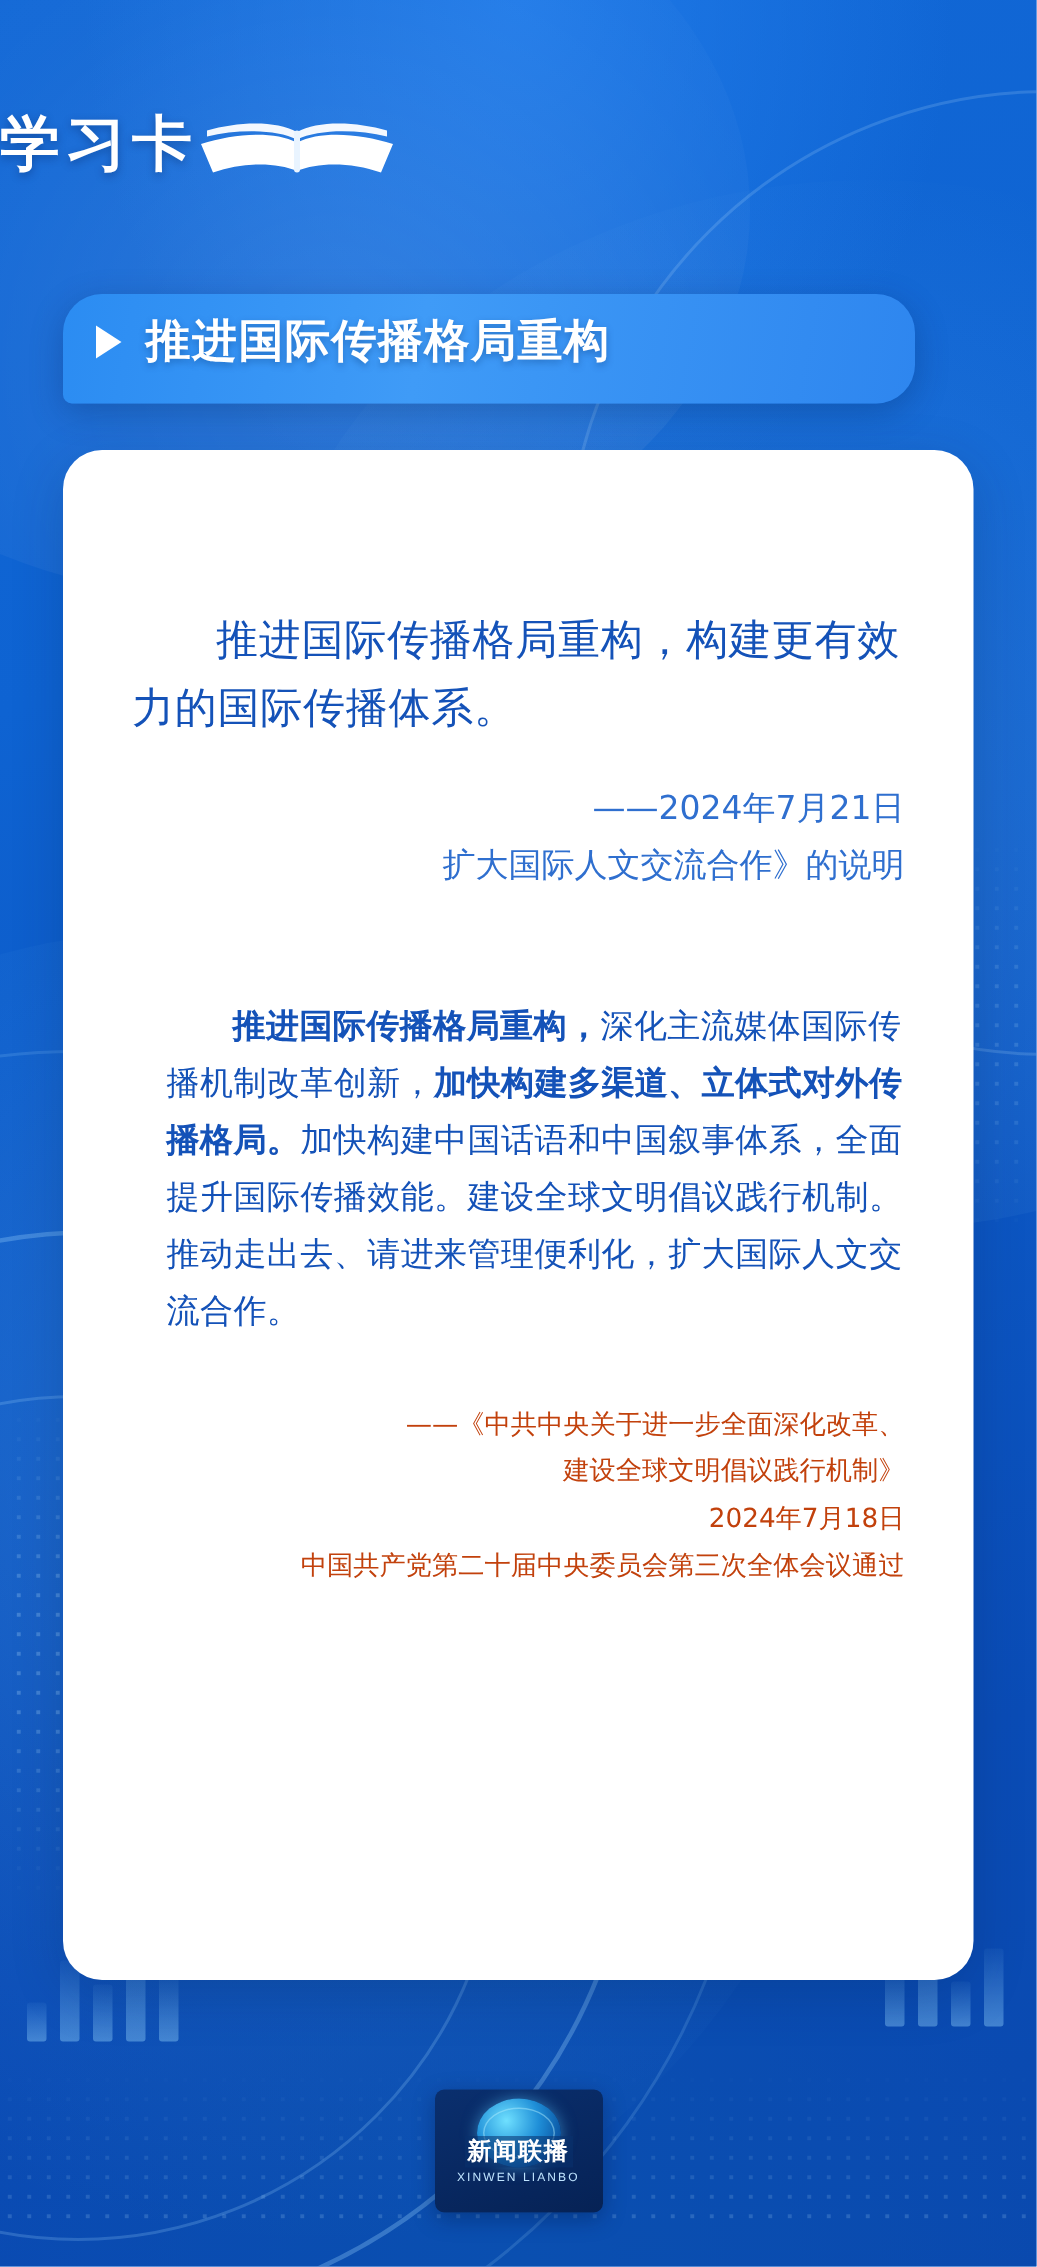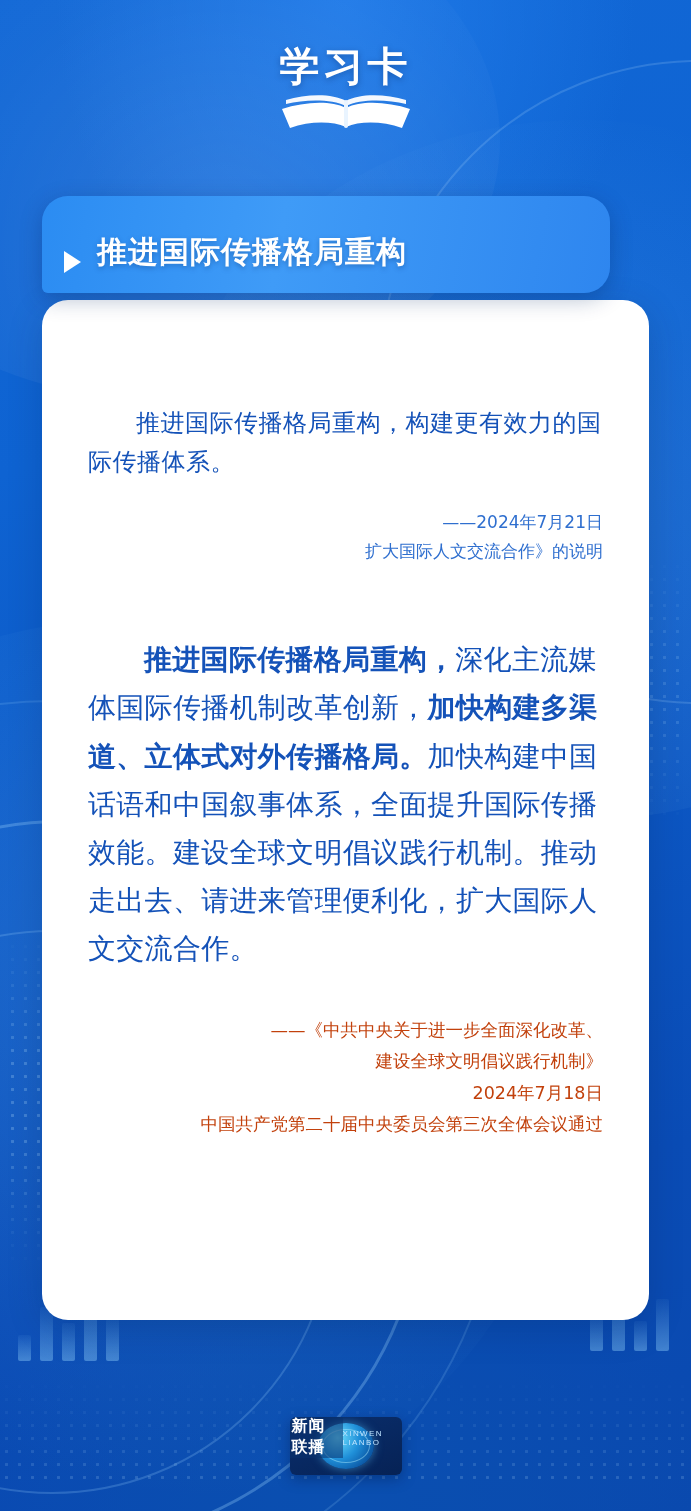--- a/index.html
+++ b/index.html
@@ -81,21 +81,21 @@
   .bars-bl { left: 18px; bottom: 150px; }
   .bars-br { right: 22px; bottom: 160px; }
 
   
   .logo {
     position: absolute;
     left: 0; right: 0;
     top: 46px;
     height: 100px;
     display: flex;
-    flex-direction: column;
+    flex-direction: row;
     align-items: center;
     justify-content: flex-start;
   }
   .logo-text {
     font-family: "DejaVu Serif", "Liberation Serif", serif;
     font-size: 40px;
     font-weight: 700;
     color: #ffffff;
     letter-spacing: 4px;
     line-height: 1;
@@ -108,27 +108,27 @@
     position: relative;
   }
   .logo-book svg { display: block; }
 
   
   .title-banner {
     position: absolute;
     left: 42px;
     top: 196px;
     width: 568px;
-    padding: 36px 24px 20px 22px;
+    padding: 12px 24px 20px 22px;
     box-sizing: border-box;
     border-radius: 26px 26px 26px 6px;
     background: linear-gradient(100deg, #2b8cf2 0%, #3f9bf7 42%, #2e86ef 100%);
     box-shadow: 0 6px 22px rgba(3,40,95,0.30);
     display: flex;
-    align-items: flex-end;
+    align-items: flex-start;
     gap: 16px;
     z-index: 3;
   }
   .title-arrow {
     flex: 0 0 auto;
     margin-top: 9px;
     width: 0; height: 0;
     border-left: 17px solid #ffffff;
     border-top: 11px solid transparent;
     border-bottom: 11px solid transparent;
@@ -154,69 +154,70 @@
     box-sizing: border-box;
     background: #ffffff;
     border-radius: 26px;
     box-shadow: 0 10px 34px rgba(3,36,88,0.22);
     padding: 104px 46px 40px 46px;
     z-index: 2;
   }
 
   .quote-block {
     font-family: "DejaVu Serif", "Liberation Serif", serif;
-    font-size: 24px;
+    font-size: 28px;
     line-height: 1.62;
     color: #1452b8;
     text-indent: 2em;
     letter-spacing: 0.5px;
   }
 
   .source-a {
     margin-top: 26px;
     text-align: right;
     font-family: "DejaVu Sans", "Liberation Sans", sans-serif;
-    font-size: 17px;
+    font-size: 22px;
     line-height: 1.72;
     color: #2f6fcf;
   }
 
   .body-block {
     margin-top: 70px;
     font-family: "DejaVu Serif", "Liberation Serif", serif;
-    font-size: 28px;
+    font-size: 22px;
     line-height: 1.72;
     color: #1452b8;
     text-indent: 2em;
     letter-spacing: 0.3px;
+    margin-left: 23px;
   }
   .body-block b { font-weight: 700; }
 
   .source-b {
     margin-top: 42px;
     text-align: right;
     font-family: "DejaVu Sans", "Liberation Sans", sans-serif;
     font-size: 17.5px;
     line-height: 1.78;
     color: #c2410c;
   }
 
   
   .footer-logo {
     position: absolute;
     left: 50%;
     transform: translateX(-50%);
     bottom: 36px;
     width: 112px;
-    height: 58px;
+    height: 82px;
     border-radius: 6px;
     background: linear-gradient(160deg, #0a2f6e 0%, #062255 100%);
     box-shadow: 0 4px 14px rgba(0,20,60,0.35);
     display: flex;
-    flex-direction: row;
+    flex-direction: column;
     align-items: center;
     justify-content: flex-end;
     padding-bottom: 19px;
     box-sizing: border-box;
     overflow: hidden;
     z-index: 4;
   }
   .globe {
     position: absolute;
     top: 6px; left: 50%;

